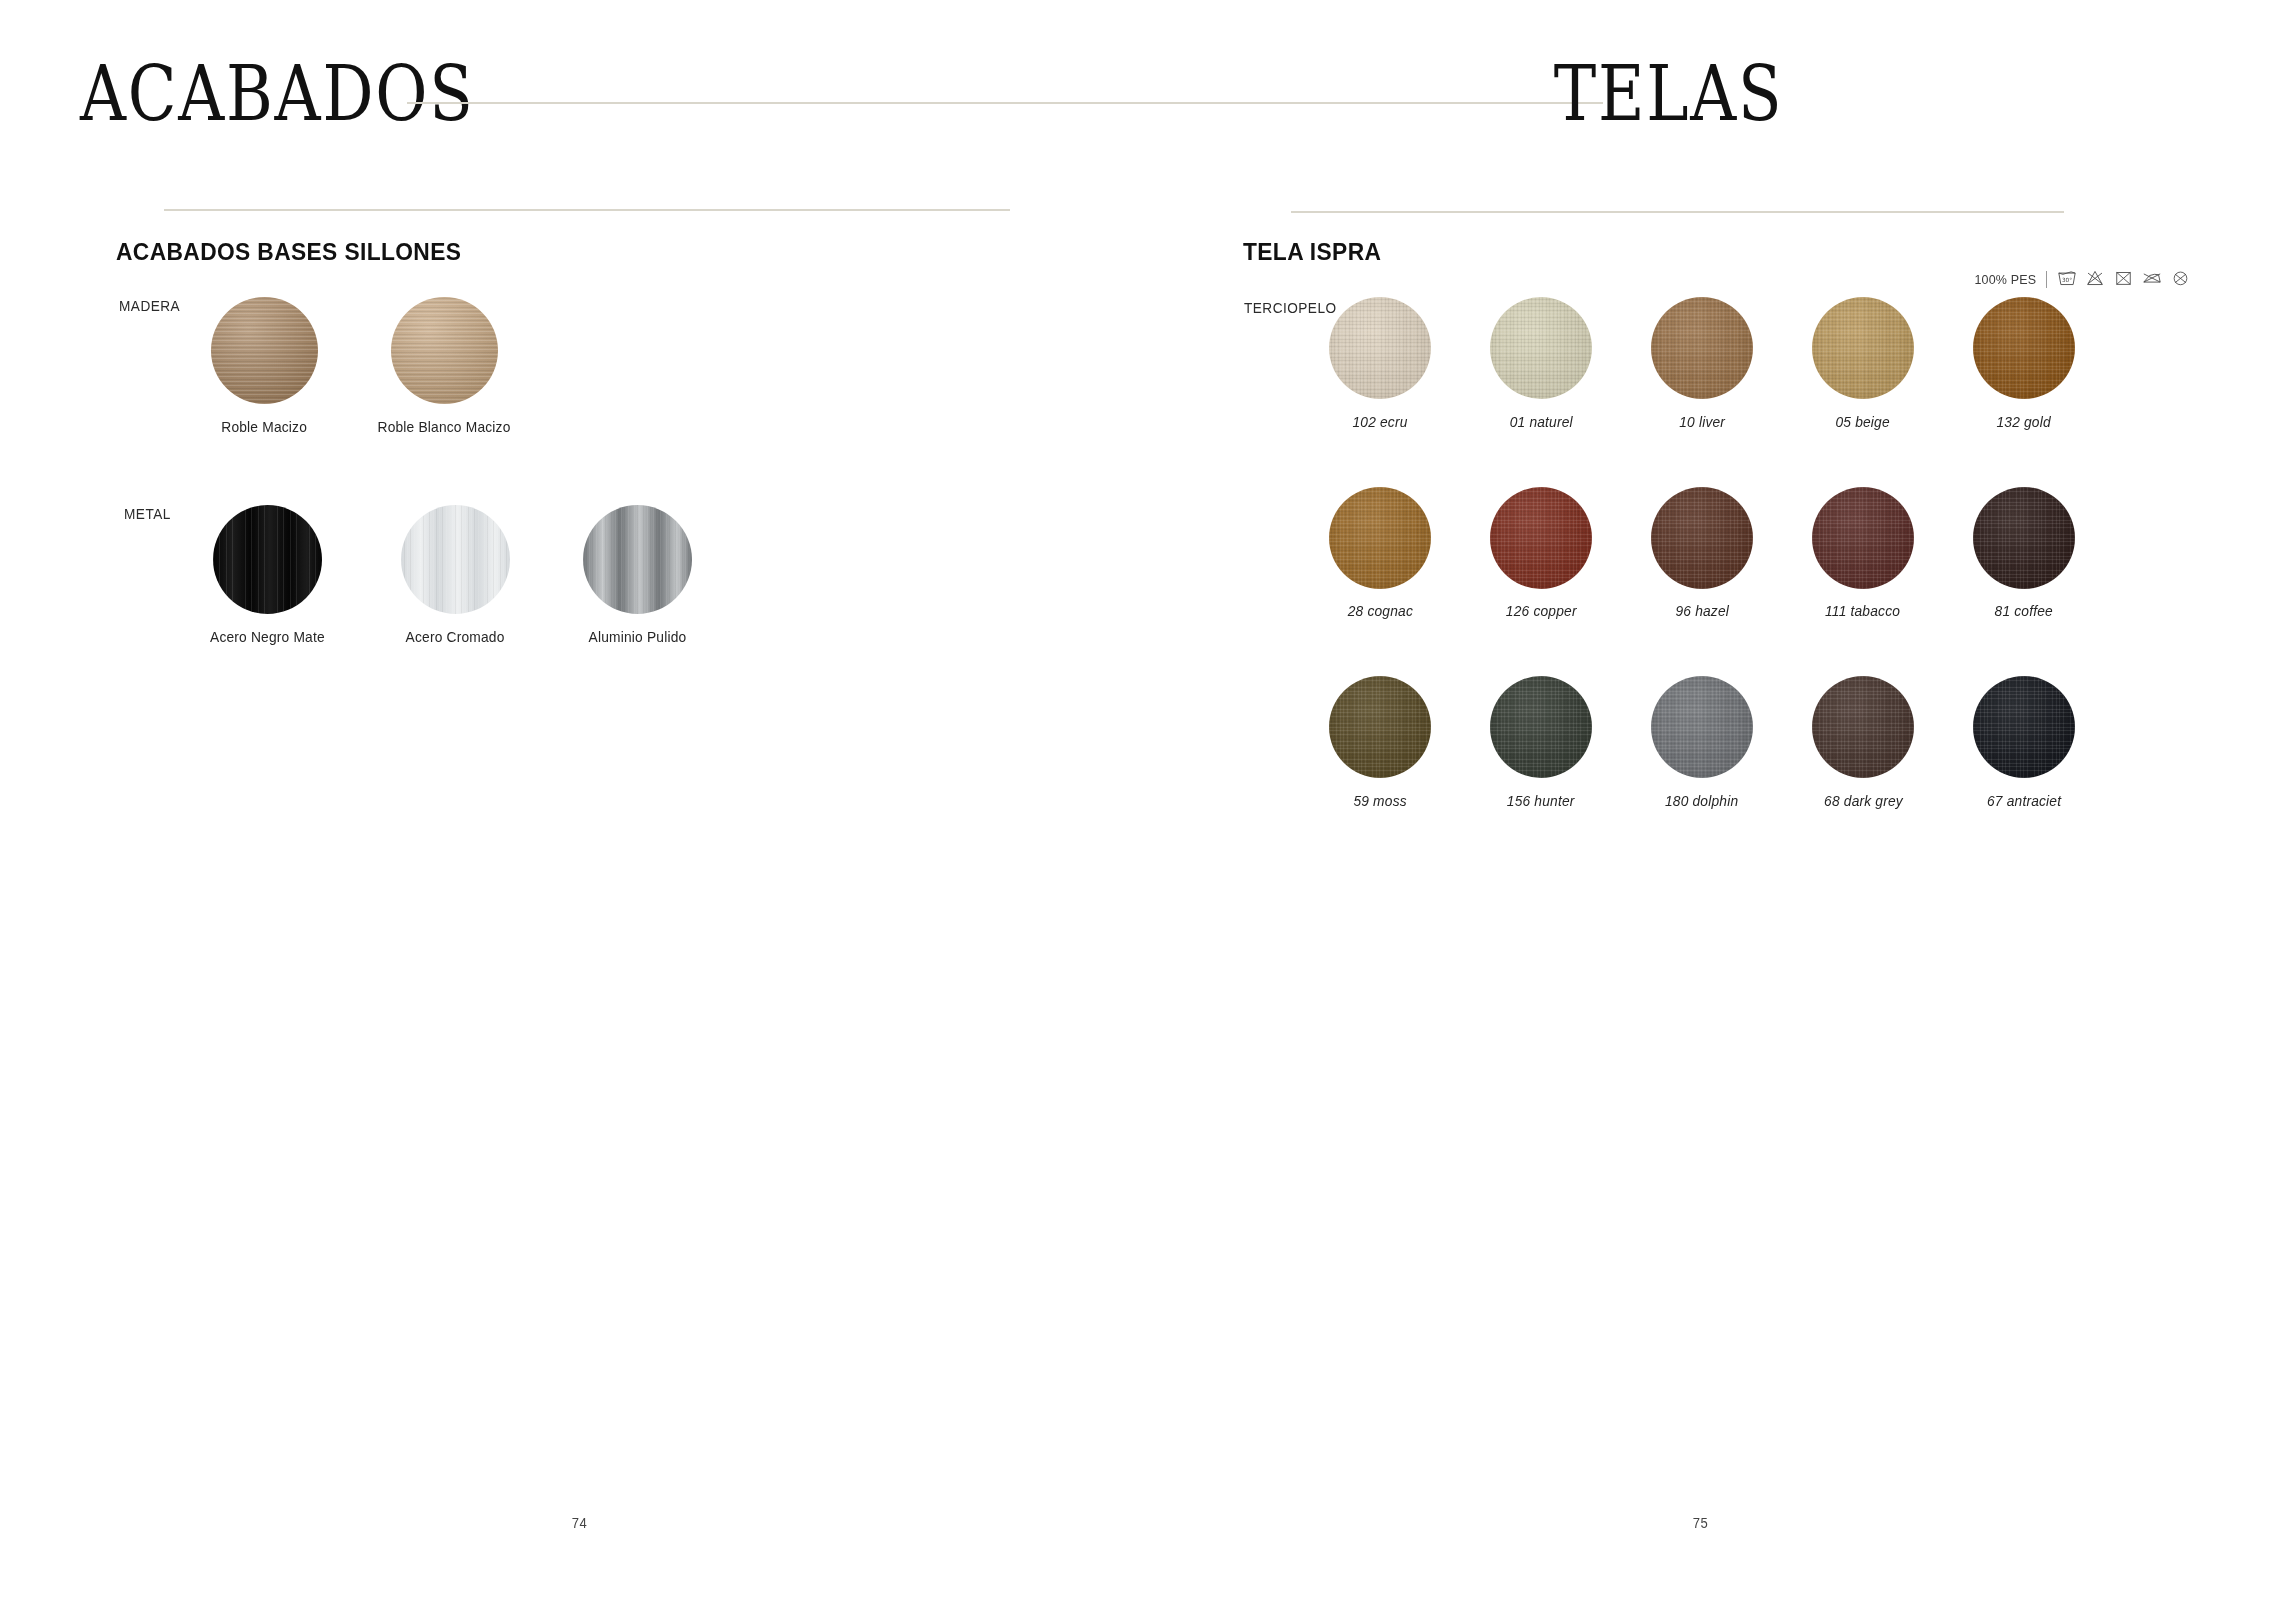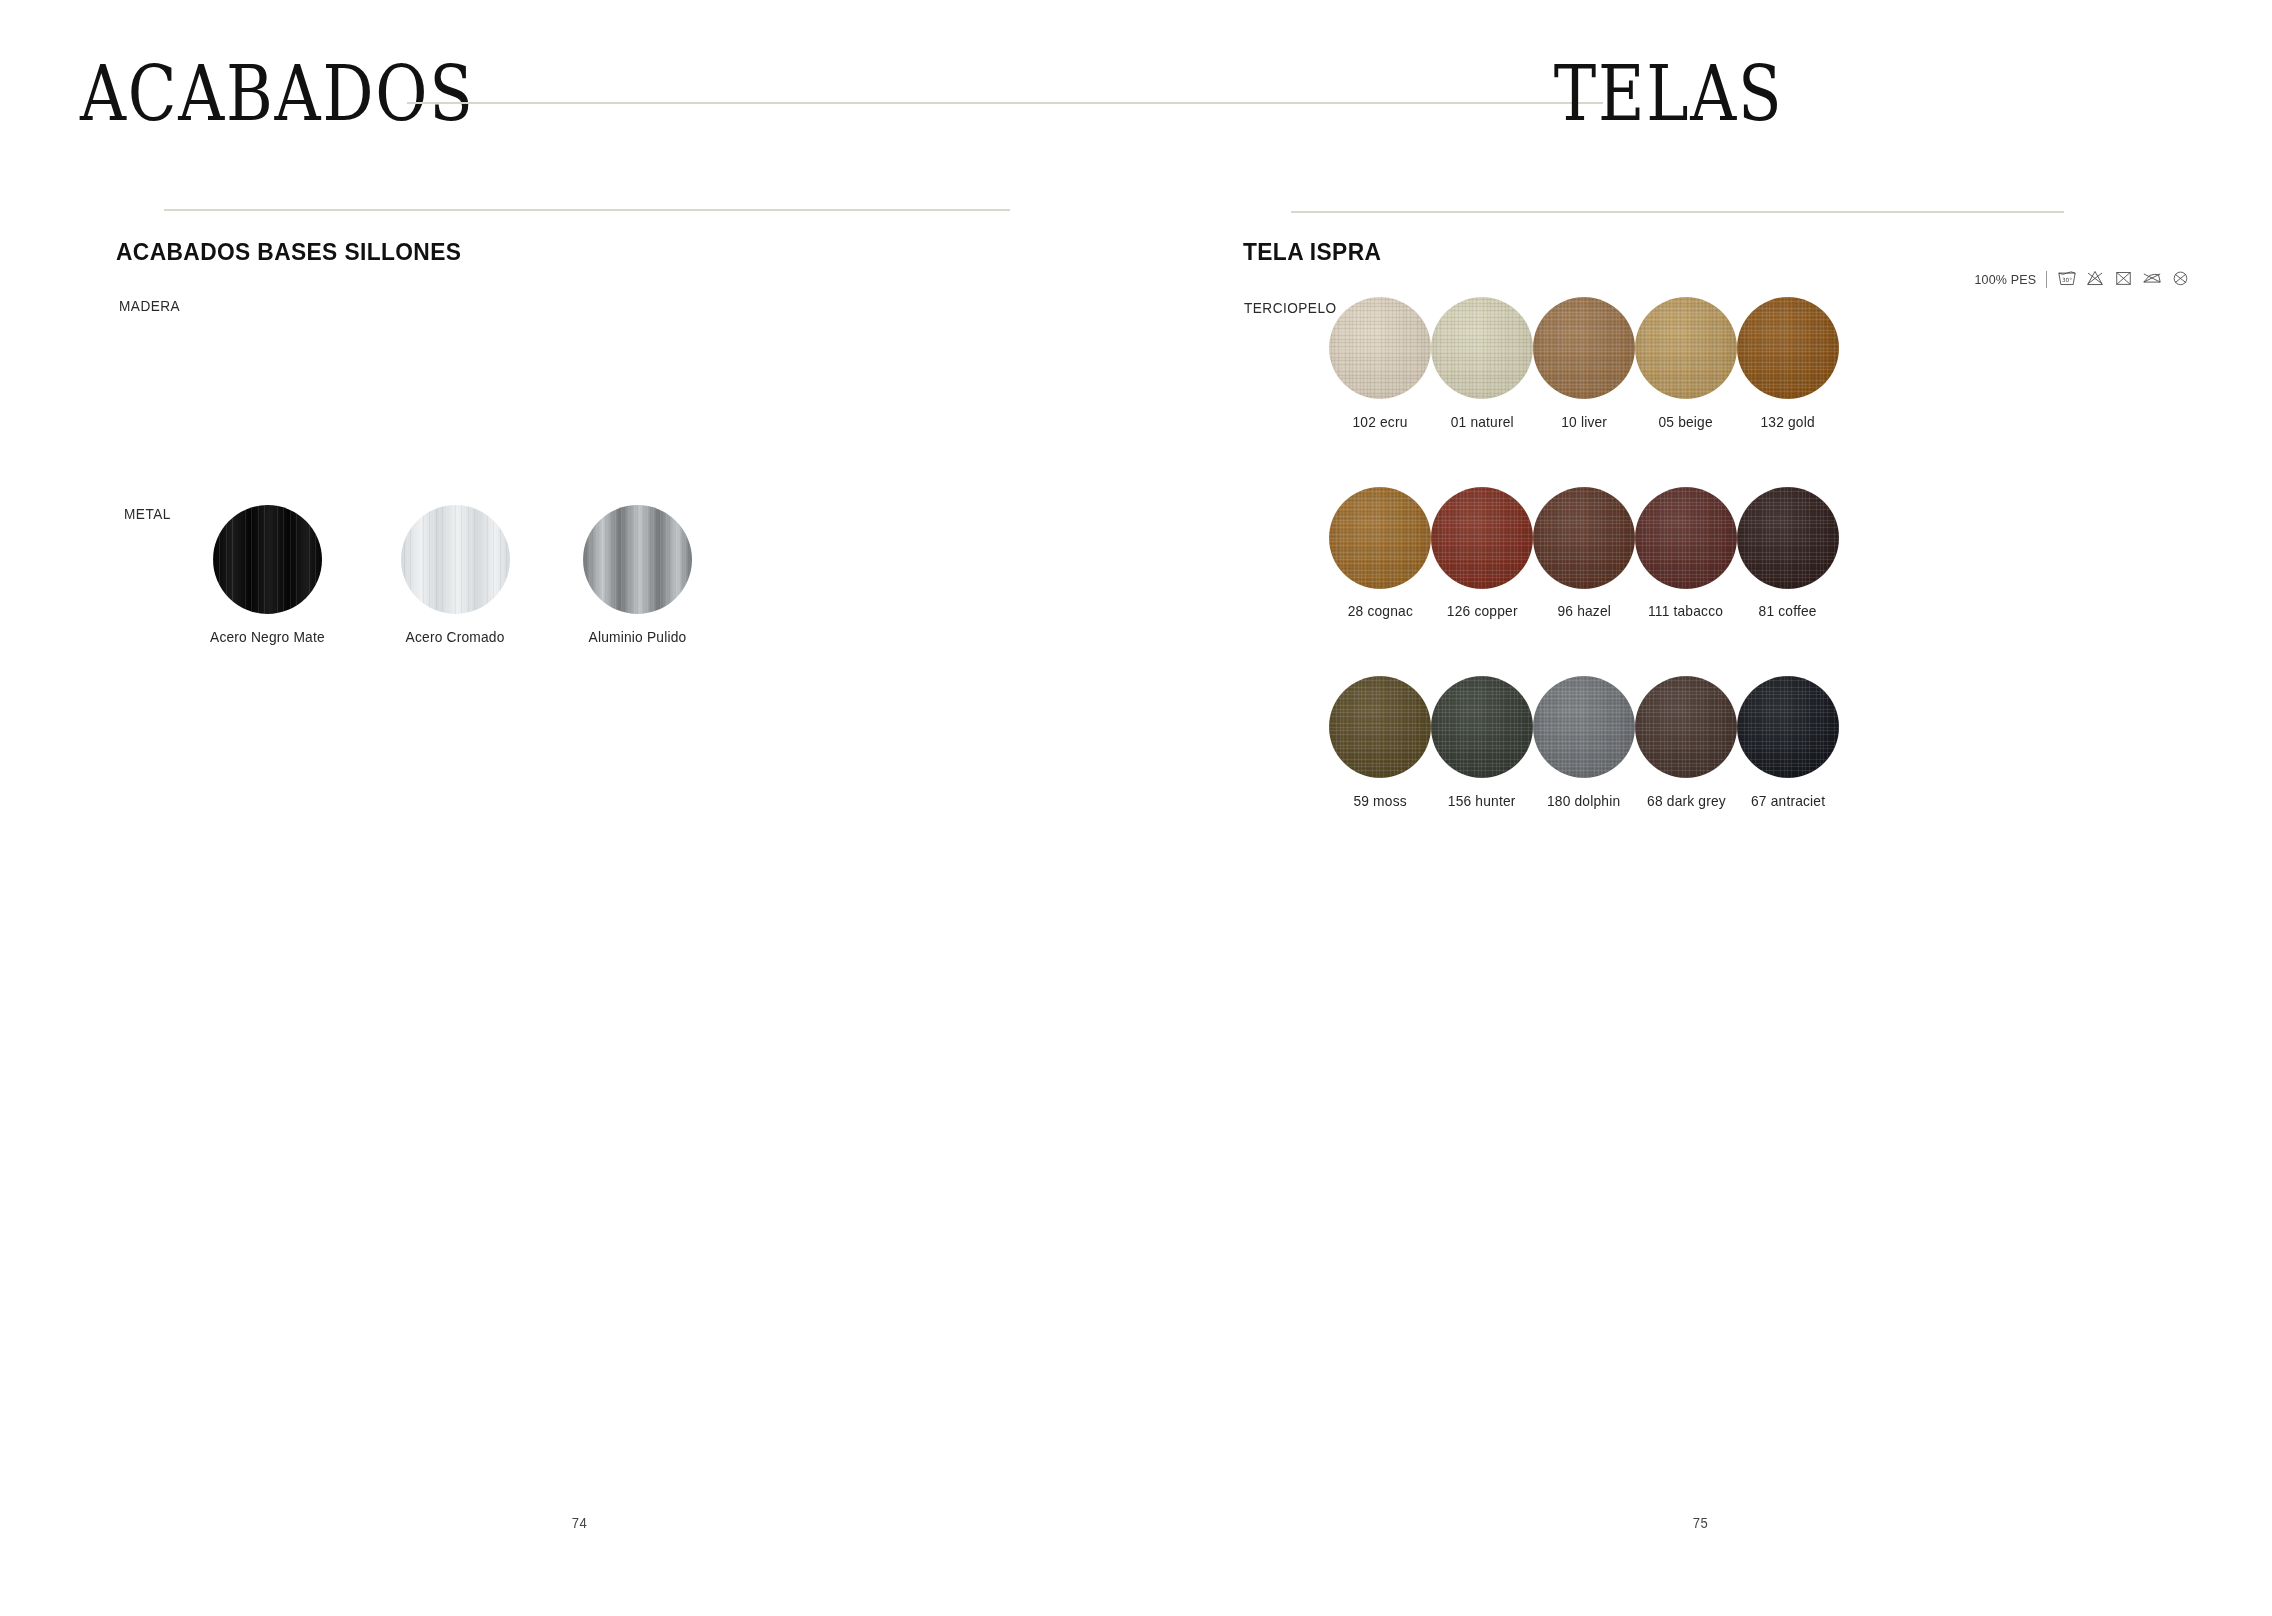--- a/index.html
+++ b/index.html
@@ -193,21 +193,21 @@
       rgba(0,0,0,0.00) 0.9px,
       rgba(0,0,0,0.00) 2.7px,
       rgba(0,0,0,0.05) 2.7px,
       rgba(0,0,0,0.05) 3.6px,
       rgba(0,0,0,0.00) 3.6px,
       rgba(0,0,0,0.00) 6.4px);
   }
 
   
   .fabric-grid { position: absolute; left: 1329px; top: 297px; }
-  .fabric-row  { display: flex; margin-bottom: 57px; }
+  .fabric-row  { display: flex; gap: 59px; margin-bottom: 57px; font-style: italic; }
   .disc-fabric { width: 102px; height: 102px; }
   .disc-fabric::after {
     background-image:
       repeating-linear-gradient(0deg,
         rgba(255,255,255,0.09) 0px, rgba(255,255,255,0.09) 0.9px,
         rgba(0,0,0,0.00) 0.9px, rgba(0,0,0,0.00) 1.8px,
         rgba(0,0,0,0.06) 1.8px, rgba(0,0,0,0.06) 2.7px,
         rgba(0,0,0,0.00) 2.7px, rgba(0,0,0,0.00) 3.6px),
       repeating-linear-gradient(90deg,
         rgba(255,255,255,0.08) 0px, rgba(255,255,255,0.08) 0.9px,
@@ -236,20 +236,30 @@
   <div class="header-rule"></div>
   <div class="title-right">TELAS</div>
 </div>
 
 <div class="col col-left">
   <div class="section-rule rule-left"></div>
   <div class="section-title title-acabados">ACABADOS BASES SILLONES</div>
 
   <div class="group-label lbl-madera">MADERA</div>
 
+  <div class="swatch-row wood-row" id="wood-row">
+      <div class="swatch">
+        <div class="disc disc-wood" style="background-image: linear-gradient(rgb(176, 143, 108) 0%, rgb(157, 125, 92) 100%);"></div>
+        <div class="swatch-label">Roble Macizo</div>
+      </div>
+      <div class="swatch">
+        <div class="disc disc-wood" style="background-image: linear-gradient(rgb(203, 172, 136) 0%, rgb(187, 156, 120) 100%);"></div>
+        <div class="swatch-label">Roble Blanco Macizo</div>
+      </div>
+    </div>
 
   <div class="group-label lbl-metal">METAL</div>
 
   <div class="swatch-row metal-row" id="metal-row">
       <div class="swatch">
         <div class="disc disc-metal" style="background-image: linear-gradient(90deg, rgb(5, 5, 5) 0%, rgb(28, 28, 28) 18%, rgb(5, 5, 5) 34%, rgb(28, 28, 28) 52%, rgb(5, 5, 5) 70%, rgb(28, 28, 28) 86%, rgb(5, 5, 5) 100%);"></div>
         <div class="swatch-label">Acero Negro Mate</div>
       </div>
       <div class="swatch">
         <div class="disc disc-metal" style="background-image: linear-gradient(90deg, rgb(213, 217, 220) 0%, rgb(238, 240, 241) 18%, rgb(213, 217, 220) 34%, rgb(238, 240, 241) 52%, rgb(213, 217, 220) 70%, rgb(238, 240, 241) 86%, rgb(213, 217, 220) 100%);"></div>

